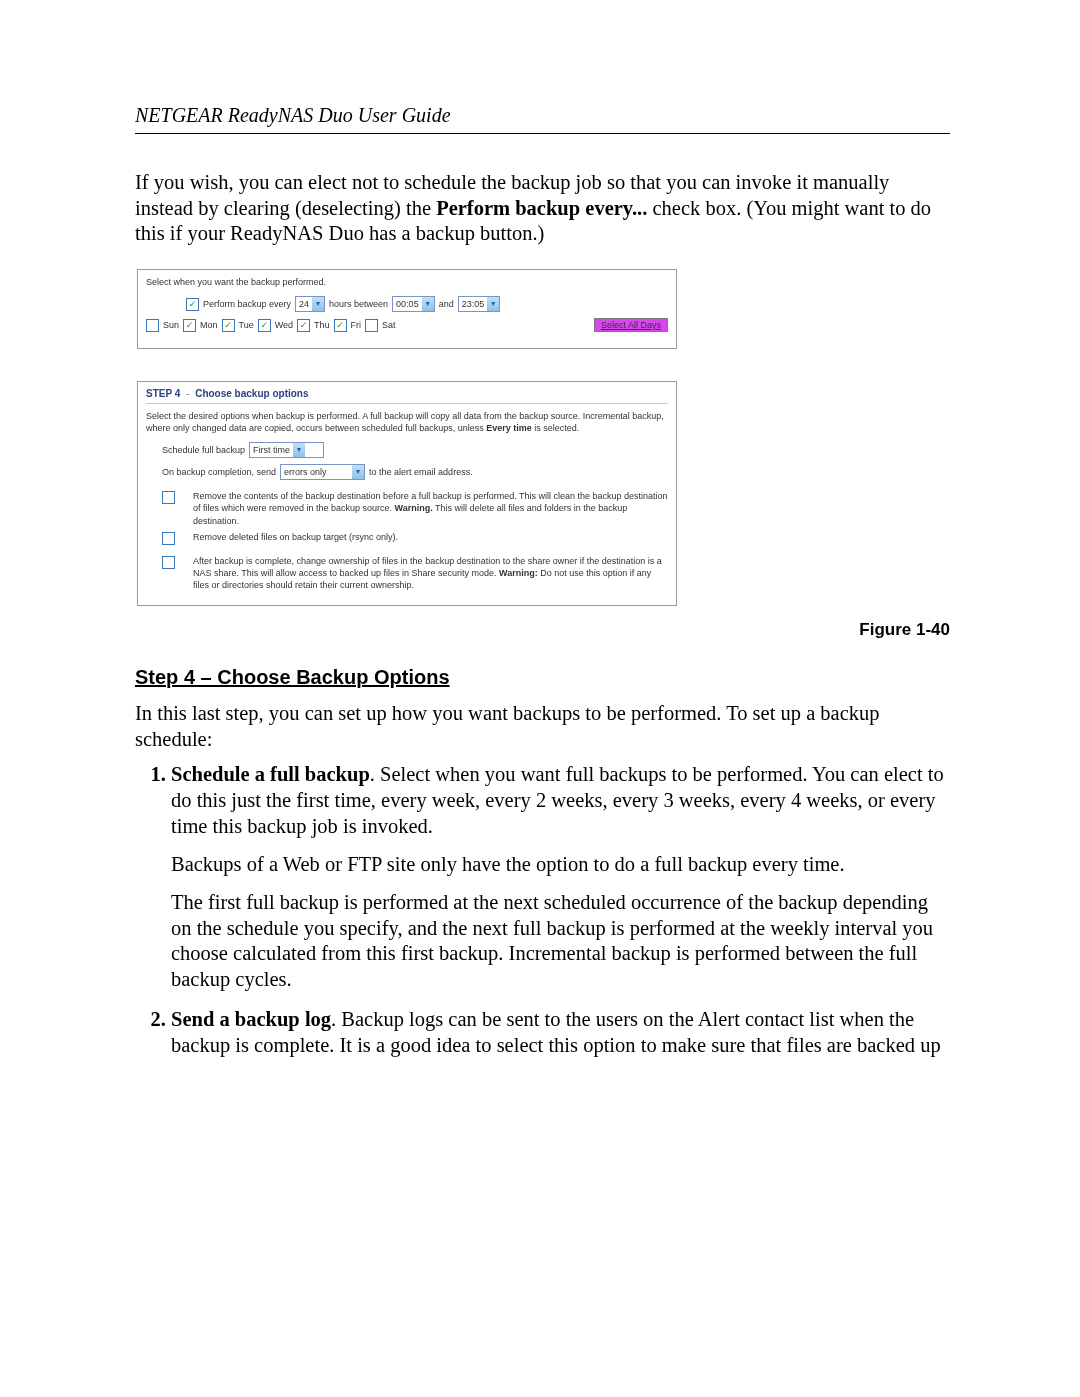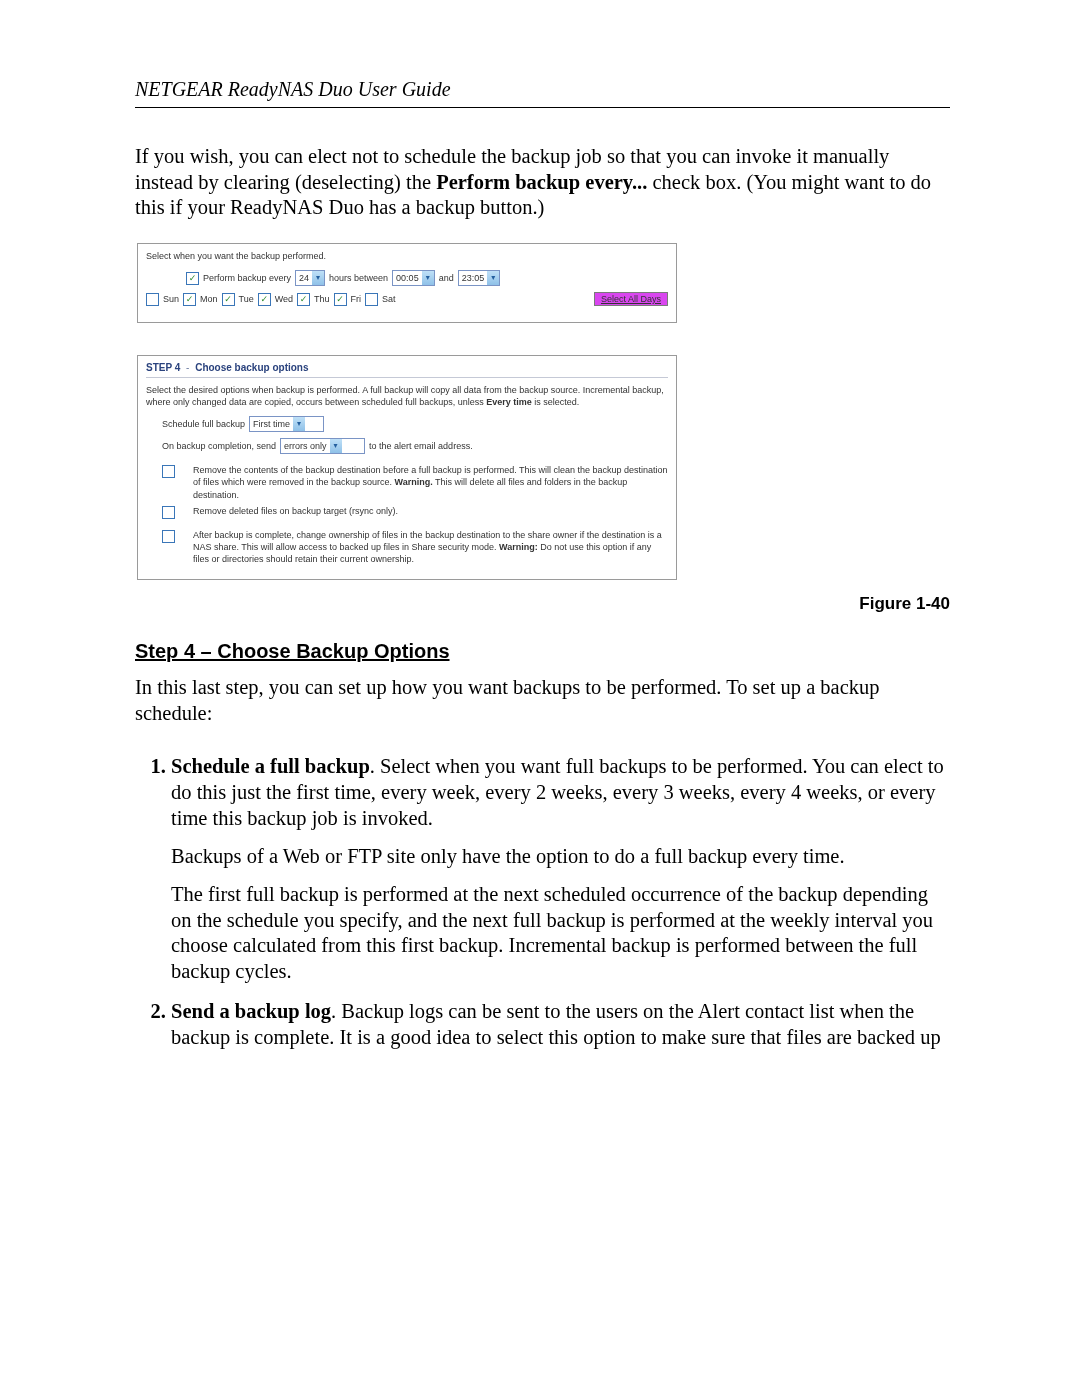--- a/index.html
+++ b/index.html
@@ -7,21 +7,21 @@
     padding: 0;
     background: #fff;
     font-family: "Times New Roman", Times, serif;
     color: #000;
   }
   .page {
     width: 1080px;
     height: 1130px;
     position: relative;
     box-sizing: border-box;
-    padding: 78px 130px 0 135px;
+    padding: 104px 130px 0 135px;
   }
   .header-line {
     font-style: italic;
     font-size: 20px;
     padding-bottom: 6px;
     border-bottom: 1.5px solid #000;
     margin-bottom: 36px;
   }
   .body-text {
     font-size: 20.5px;
@@ -237,21 +237,21 @@
         <div class="indent-section">
           <div class="panel-row">
             <span>Schedule full backup</span>
             <span class="mini-select" style="min-width:70px;">
                 <span>First time</span>
                 <span class="arrow">▾</span>
               </span>
           </div>
           <div class="panel-row" style="margin-bottom:10px;">
             <span>On backup completion, send</span>
-            <span class="mini-select" style="min-width:80px;">
+            <span class="mini-select" style="min-width:80px;justify-content:space-between;">
                 <span>errors only</span>
                 <span class="arrow">▾</span>
               </span>
             <span>to the alert email address.</span>
           </div>
 
           <div class="opt-row">
             <span class="mini-check unchecked">✓</span>
             <span><span>Remove the contents of the backup destination before a full backup is performed. This will clean the backup destination of files which were removed in the backup source. </span><b>Warning.</b><span> This will delete all files and folders in the backup destination.</span></span>
           </div>
@@ -266,21 +266,21 @@
         </div>
       </div>
 
     </div>
   </div>
 
   <div class="figure-caption">Figure 1-40</div>
 
   <div class="section-heading">Step 4 – Choose Backup Options</div>
 
-  <p class="body-text" style="margin-bottom:28px;">In this last step, you can set up how you want backups to be performed. To set up a backup schedule:</p>
+  <p class="body-text" style="margin-bottom:10px;">In this last step, you can set up how you want backups to be performed. To set up a backup schedule:</p>
 
   <ol class="num-list">
     <li>
       <span class="inline-bold">Schedule a full backup</span><span>. Select when you want full backups to be performed. You can elect to do this just the first time, every week, every 2 weeks, every 3 weeks, every 4 weeks, or every time this backup job is invoked.</span>
       <p>Backups of a Web or FTP site only have the option to do a full backup every time.</p>
       <p>The first full backup is performed at the next scheduled occurrence of the backup depending on the schedule you specify, and the next full backup is performed at the weekly interval you choose calculated from this first backup. Incremental backup is performed between the full backup cycles.</p>
     </li>
     <li>
       <span class="inline-bold">Send a backup log</span><span>. Backup logs can be sent to the users on the Alert contact list when the backup is complete. It is a good idea to select this option to make sure that files are backed up</span>
     </li>

